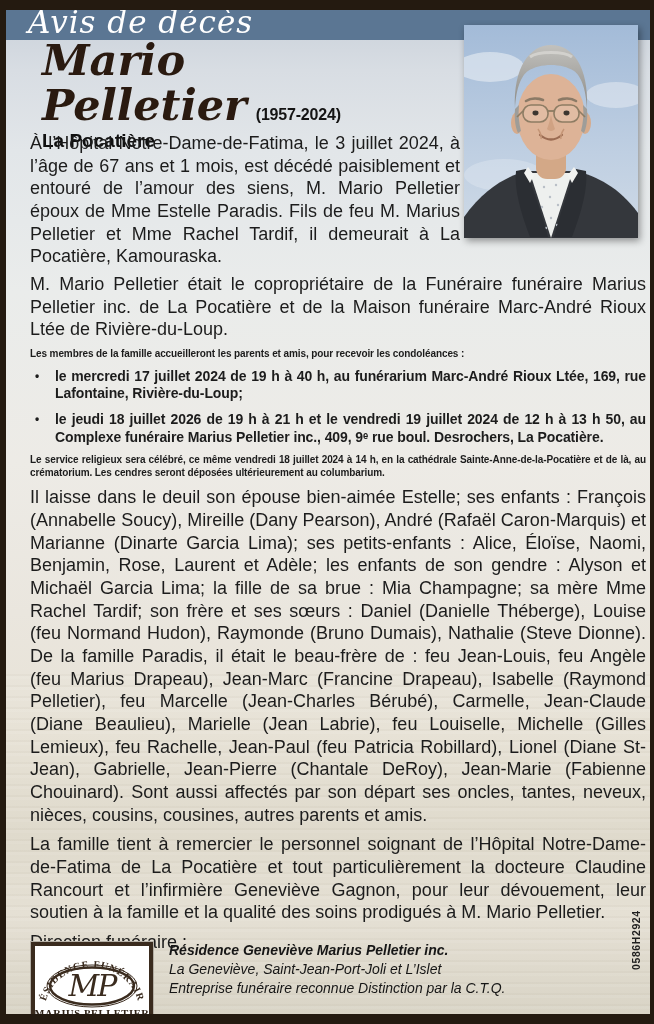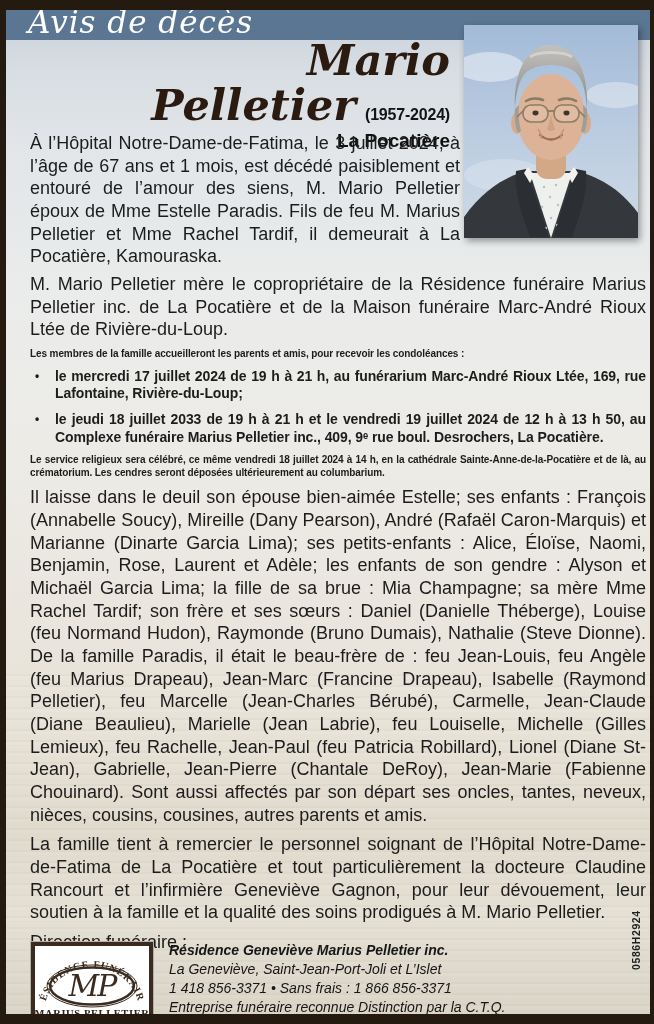--- a/index.html
+++ b/index.html
@@ -19,21 +19,21 @@
       rgba(150,140,120,0.10) 0 2px, rgba(255,255,255,0.12) 2px 5px,
       rgba(0,0,0,0) 5px 11px);
     opacity:.55;
   }
   .band{position:absolute;top:0;left:0;right:0;height:30px;background:#5b7693;}
   .banner-script{
     position:absolute;top:-6px;left:22px;
     font-family:"DejaVu Serif", serif;font-style:italic;font-weight:400;
     font-size:31px;color:#ffffff;letter-spacing:1px;white-space:nowrap;
   }
-  .header-block{position:absolute;top:28px;left:36px;width:408px;text-align:right;}
+  .header-block{position:absolute;top:28px;left:36px;width:408px;text-align:left;}
   .name-script{
     font-family:"DejaVu Serif", serif;font-style:italic;font-weight:700;
     font-size:43px;color:#2a1a10;letter-spacing:0px;line-height:1.05;
   }
   .years{font-weight:700;font-size:16px;color:#141414;margin-left:9px;letter-spacing:-0.2px;}
   .city{font-weight:700;font-size:19px;color:#101010;margin-top:2px;}
   .photo{
     position:absolute;left:458px;top:15px;width:174px;height:213px;
     box-shadow:2px 3px 7px rgba(0,0,0,0.38);display:block;
   }
@@ -119,30 +119,30 @@
     <ellipse cx="71.5" cy="88" rx="3" ry="2.4" fill="#3c3630"></ellipse>
     <ellipse cx="102.5" cy="88" rx="3" ry="2.4" fill="#3c3630"></ellipse>
     <path d="M87,90 C86,96 84,101 83,104 C85,106.5 89,106.5 91,104 C90,101 88,96 87,90" fill="#d0a283"></path>
     <path d="M76,110 Q87,119 98,110" stroke="#9b6b52" stroke-width="2.2" fill="none" stroke-linecap="round"></path>
     <path d="M74,104 Q78,110 77,114" stroke="#c49576" stroke-width="1.4" fill="none"></path>
     <path d="M100,104 Q96,110 97,114" stroke="#c49576" stroke-width="1.4" fill="none"></path>
   </svg>
 
   <div class="content">
     <p class="intro">À l’Hôpital Notre-Dame-de-Fatima, le 3 juillet 2024, à l’âge de 67 ans et 1 mois, est décédé paisiblement et entouré de l’amour des siens, M. Mario Pelletier époux de Mme Estelle Paradis. Fils de feu M. Marius Pelletier et Mme Rachel Tardif, il demeurait à La Pocatière, Kamouraska.</p>
-    <p>M. Mario Pelletier mère le copropriétaire de la Résidence funéraire Marius Pelletier inc. de La Pocatière et de la Maison funéraire Marc-André Rioux Ltée de Rivière-du-Loup.</p>
+    <p>M. Mario Pelletier était le copropriétaire de la Funéraire funéraire Marius Pelletier inc. de La Pocatière et de la Maison funéraire Marc-André Rioux Ltée de Rivière-du-Loup.</p>
     <p class="b">Les membres de la famille accueilleront les parents et amis, pour recevoir les condoléances :</p>
 
     <div class="bullet">
       <span class="marker">•</span>
-      <span class="btext">le mercredi 17 juillet 2024 de 19 h à 21 h, au funérarium Marc-André Rioux Ltée, 169, rue Lafontaine, Rivière-du-Loup;</span>
+      <span class="btext">le mercredi 17 juillet 2024 de 19 h à 40 h, au funérarium Marc-André Rioux Ltée, 169, rue Lafontaine, Rivière-du-Loup;</span>
     </div>
     <div class="bullet">
       <span class="marker">•</span>
-      <span class="btext">le jeudi 18 juillet 2033 de 19 h à 21 h et le vendredi 19 juillet 2024 de 12 h à 13 h 50, au Complexe funéraire Marius Pelletier inc., 409, 9ᵉ rue boul. Desrochers, La Pocatière.</span>
+      <span class="btext">le jeudi 18 juillet 2026 de 19 h à 21 h et le vendredi 19 juillet 2024 de 12 h à 13 h 50, au Complexe funéraire Marius Pelletier inc., 409, 9ᵉ rue boul. Desrochers, La Pocatière.</span>
     </div>
 
     <p class="b">Le service religieux sera célébré, ce même vendredi 18 juillet 2024 à 14 h, en la cathédrale Sainte-Anne-de-la-Pocatière et de là, au crématorium. Les cendres seront déposées ultérieurement au columbarium.</p>
     <p>Il laisse dans le deuil son épouse bien-aimée Estelle; ses enfants : François (Annabelle Soucy), Mireille (Dany Pearson), André (Rafaël Caron-Marquis) et Marianne (Dinarte Garcia Lima); ses petits-enfants : Alice, Éloïse, Naomi, Benjamin, Rose, Laurent et Adèle; les enfants de son gendre : Alyson et Michaël Garcia Lima; la fille de sa brue : Mia Champagne; sa mère Mme Rachel Tardif; son frère et ses sœurs : Daniel (Danielle Théberge), Louise (feu Normand Hudon), Raymonde (Bruno Dumais), Nathalie (Steve Dionne). De la famille Paradis, il était le beau-frère de : feu Jean-Louis, feu Angèle (feu Marius Drapeau), Jean-Marc (Francine Drapeau), Isabelle (Raymond Pelletier), feu Marcelle (Jean-Charles Bérubé), Carmelle, Jean-Claude (Diane Beaulieu), Marielle (Jean Labrie), feu Louiselle, Michelle (Gilles Lemieux), feu Rachelle, Jean-Paul (feu Patricia Robillard), Lionel (Diane St-Jean), Gabrielle, Jean-Pierre (Chantale DeRoy), Jean-Marie (Fabienne Chouinard). Sont aussi affectés par son départ ses oncles, tantes, neveux, nièces, cousins, cousines, autres parents et amis.</p>
     <p>La famille tient à remercier le personnel soignant de l’Hôpital Notre-Dame-de-Fatima de La Pocatière et tout particulièrement la docteure Claudine Rancourt et l’infirmière Geneviève Gagnon, pour leur dévouement, leur soutien à la famille et la qualité des soins prodigués à M. Mario Pelletier.</p>
     <p>Direction funéraire :</p>
   </div>
 
   <div class="footer">
     <svg width="124" height="84" viewBox="0 0 124 84" aria-hidden="true">
@@ -155,19 +155,18 @@
         <textPath href="#arcpath" startOffset="50%" text-anchor="middle">RÉSIDENCE FUNÉRAIRE</textPath>
       </text>
       <ellipse cx="62" cy="45" rx="45" ry="21" fill="none" stroke="#3a2b1e" stroke-width="1"></ellipse>
       <ellipse cx="62" cy="45" rx="42" ry="18.5" fill="none" stroke="#3a2b1e" stroke-width="2.4"></ellipse>
       <text x="62" y="55" text-anchor="middle" font-family="DejaVu Serif, serif" font-style="italic" font-size="30" fill="#3a2b1e" letter-spacing="-2">MP</text>
       <text x="62" y="76" text-anchor="middle" font-family="Liberation Serif, serif" font-weight="bold" font-size="10.5" fill="#2f2318" letter-spacing="0.6">MARIUS PELLETIER</text>
     </svg>
     <div class="footer-text">
       <div class="l1">Résidence Geneviève Marius Pelletier inc.</div>
       <div>La Geneviève, Saint-Jean-Port-Joli et L’Islet</div>
-      <div>1 418 856-3371 • Sans frais : 1 866 856-3371</div>
       <div>Entreprise funéraire reconnue Distinction par la C.T.Q.</div>
     </div>
   </div>
 
   <div class="side-code">0586H2924</div>
 </div>
 
 </body></html>

